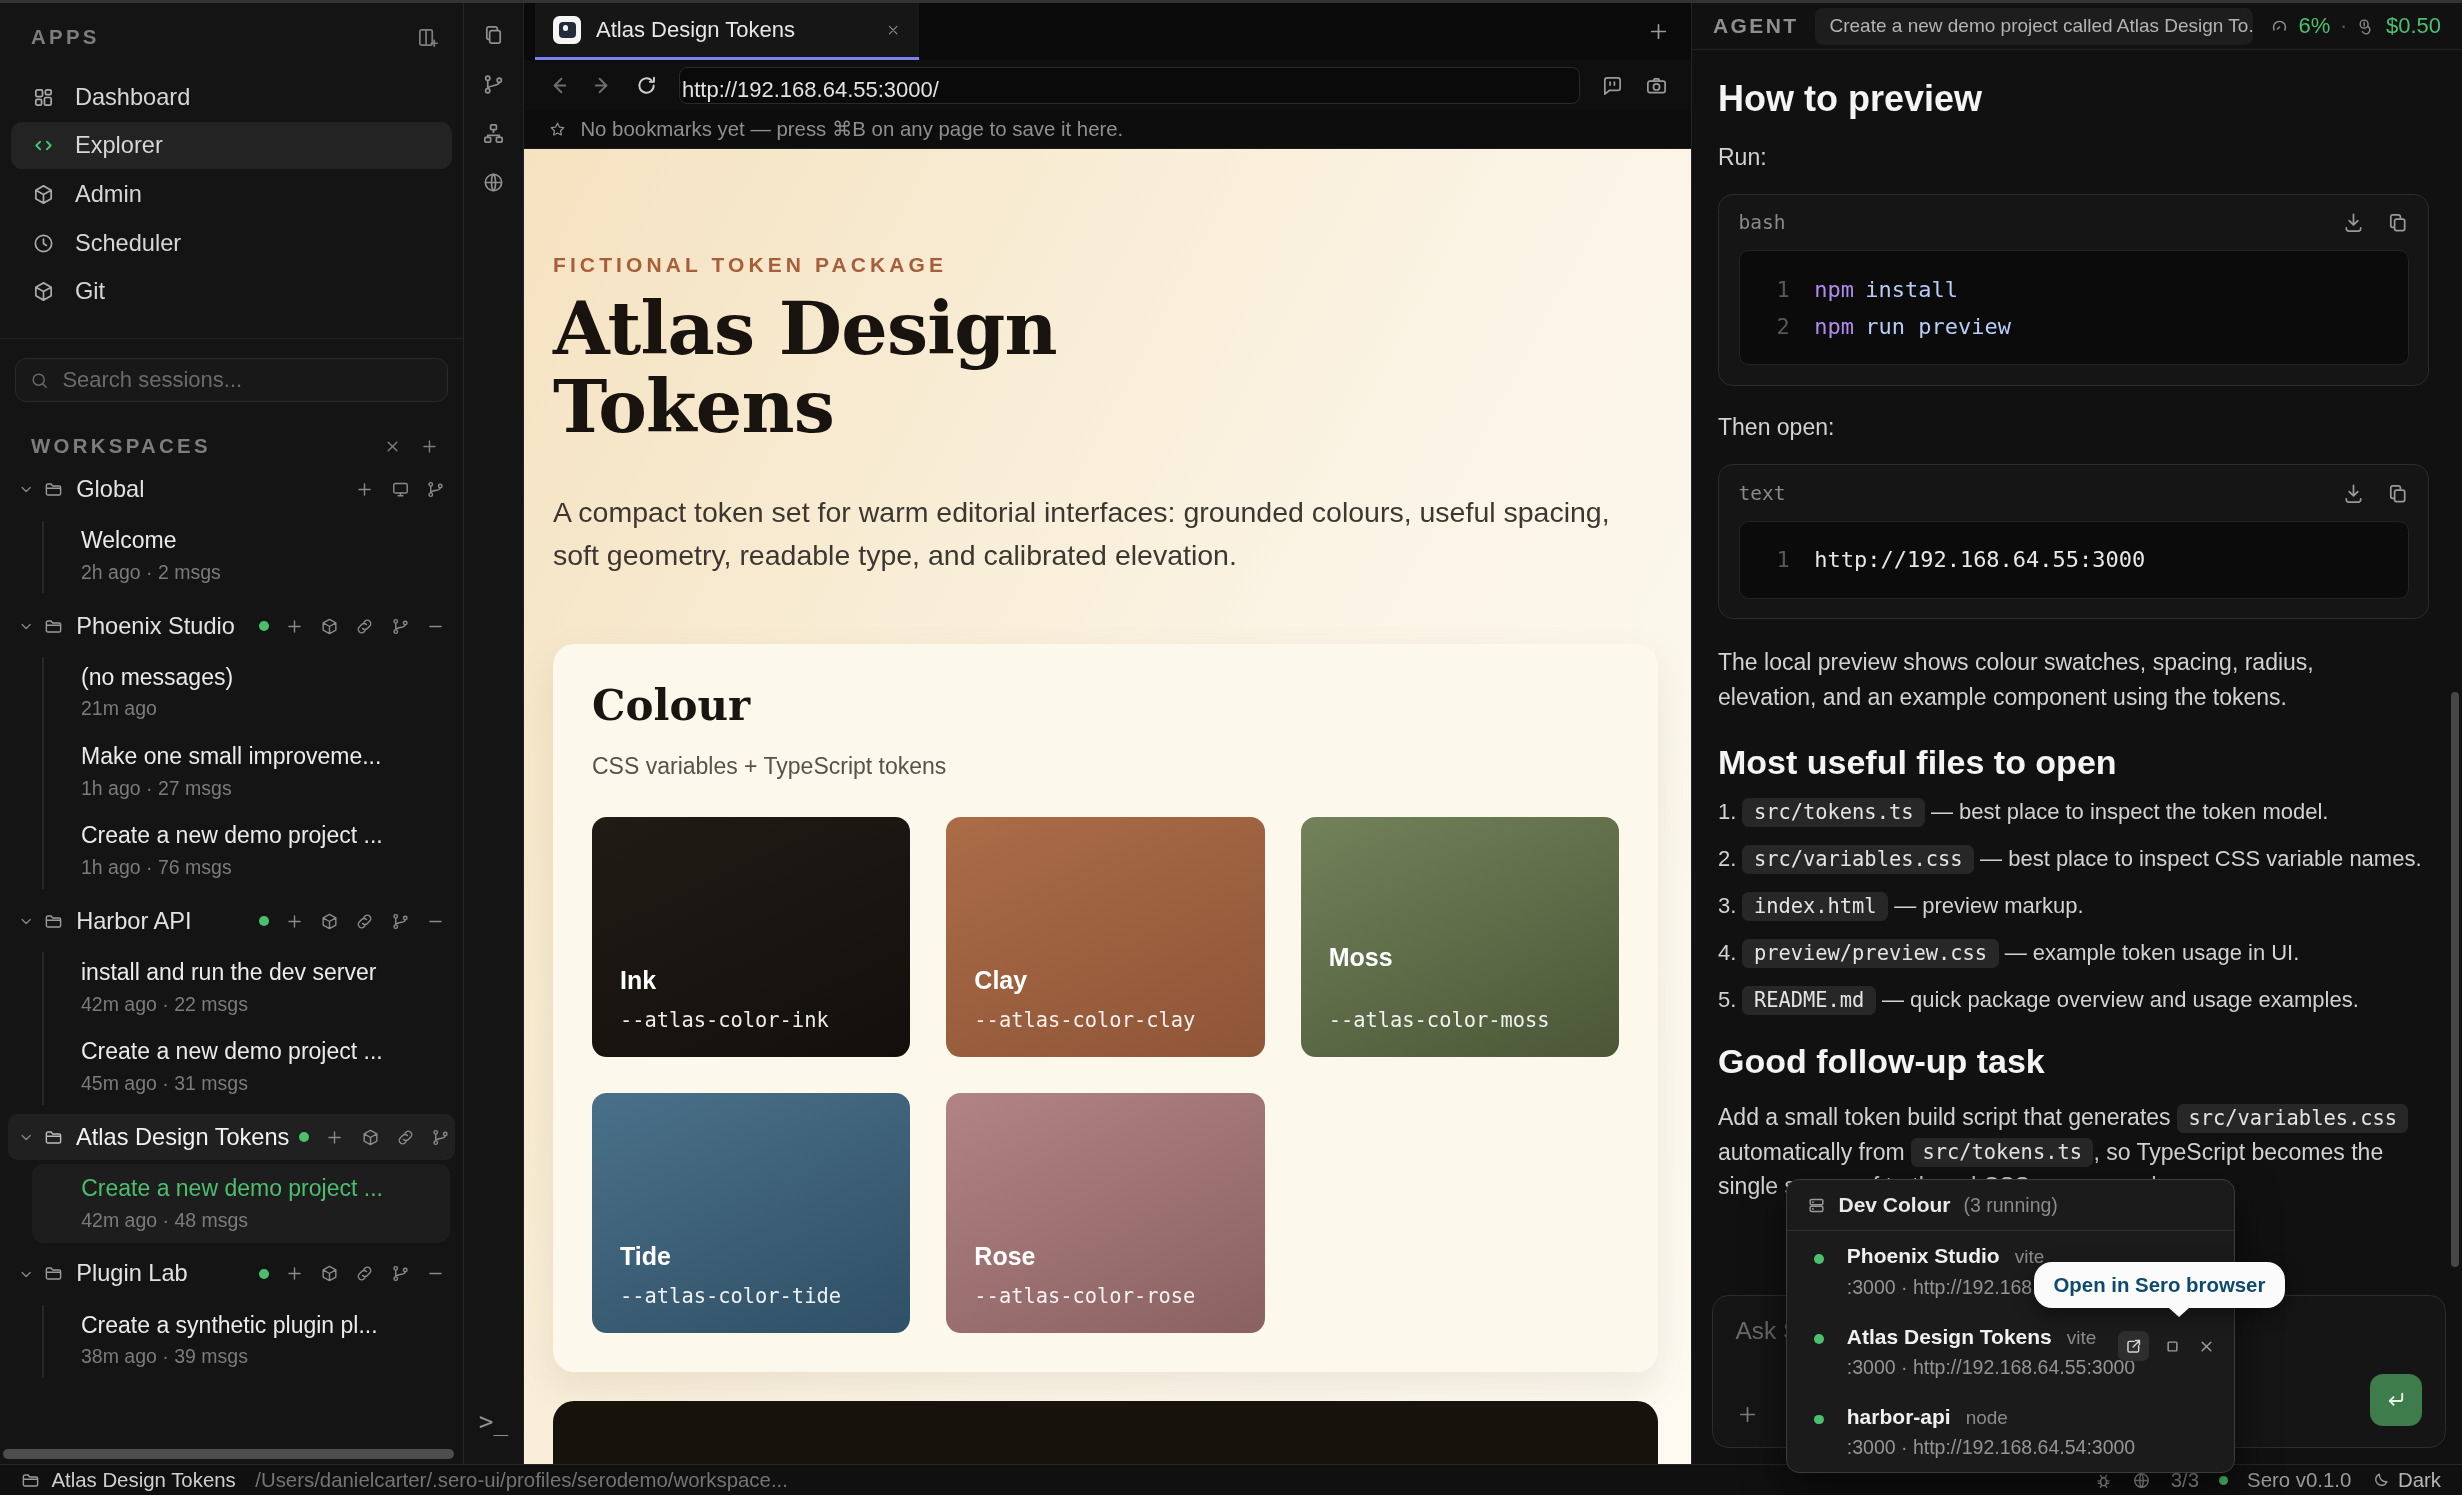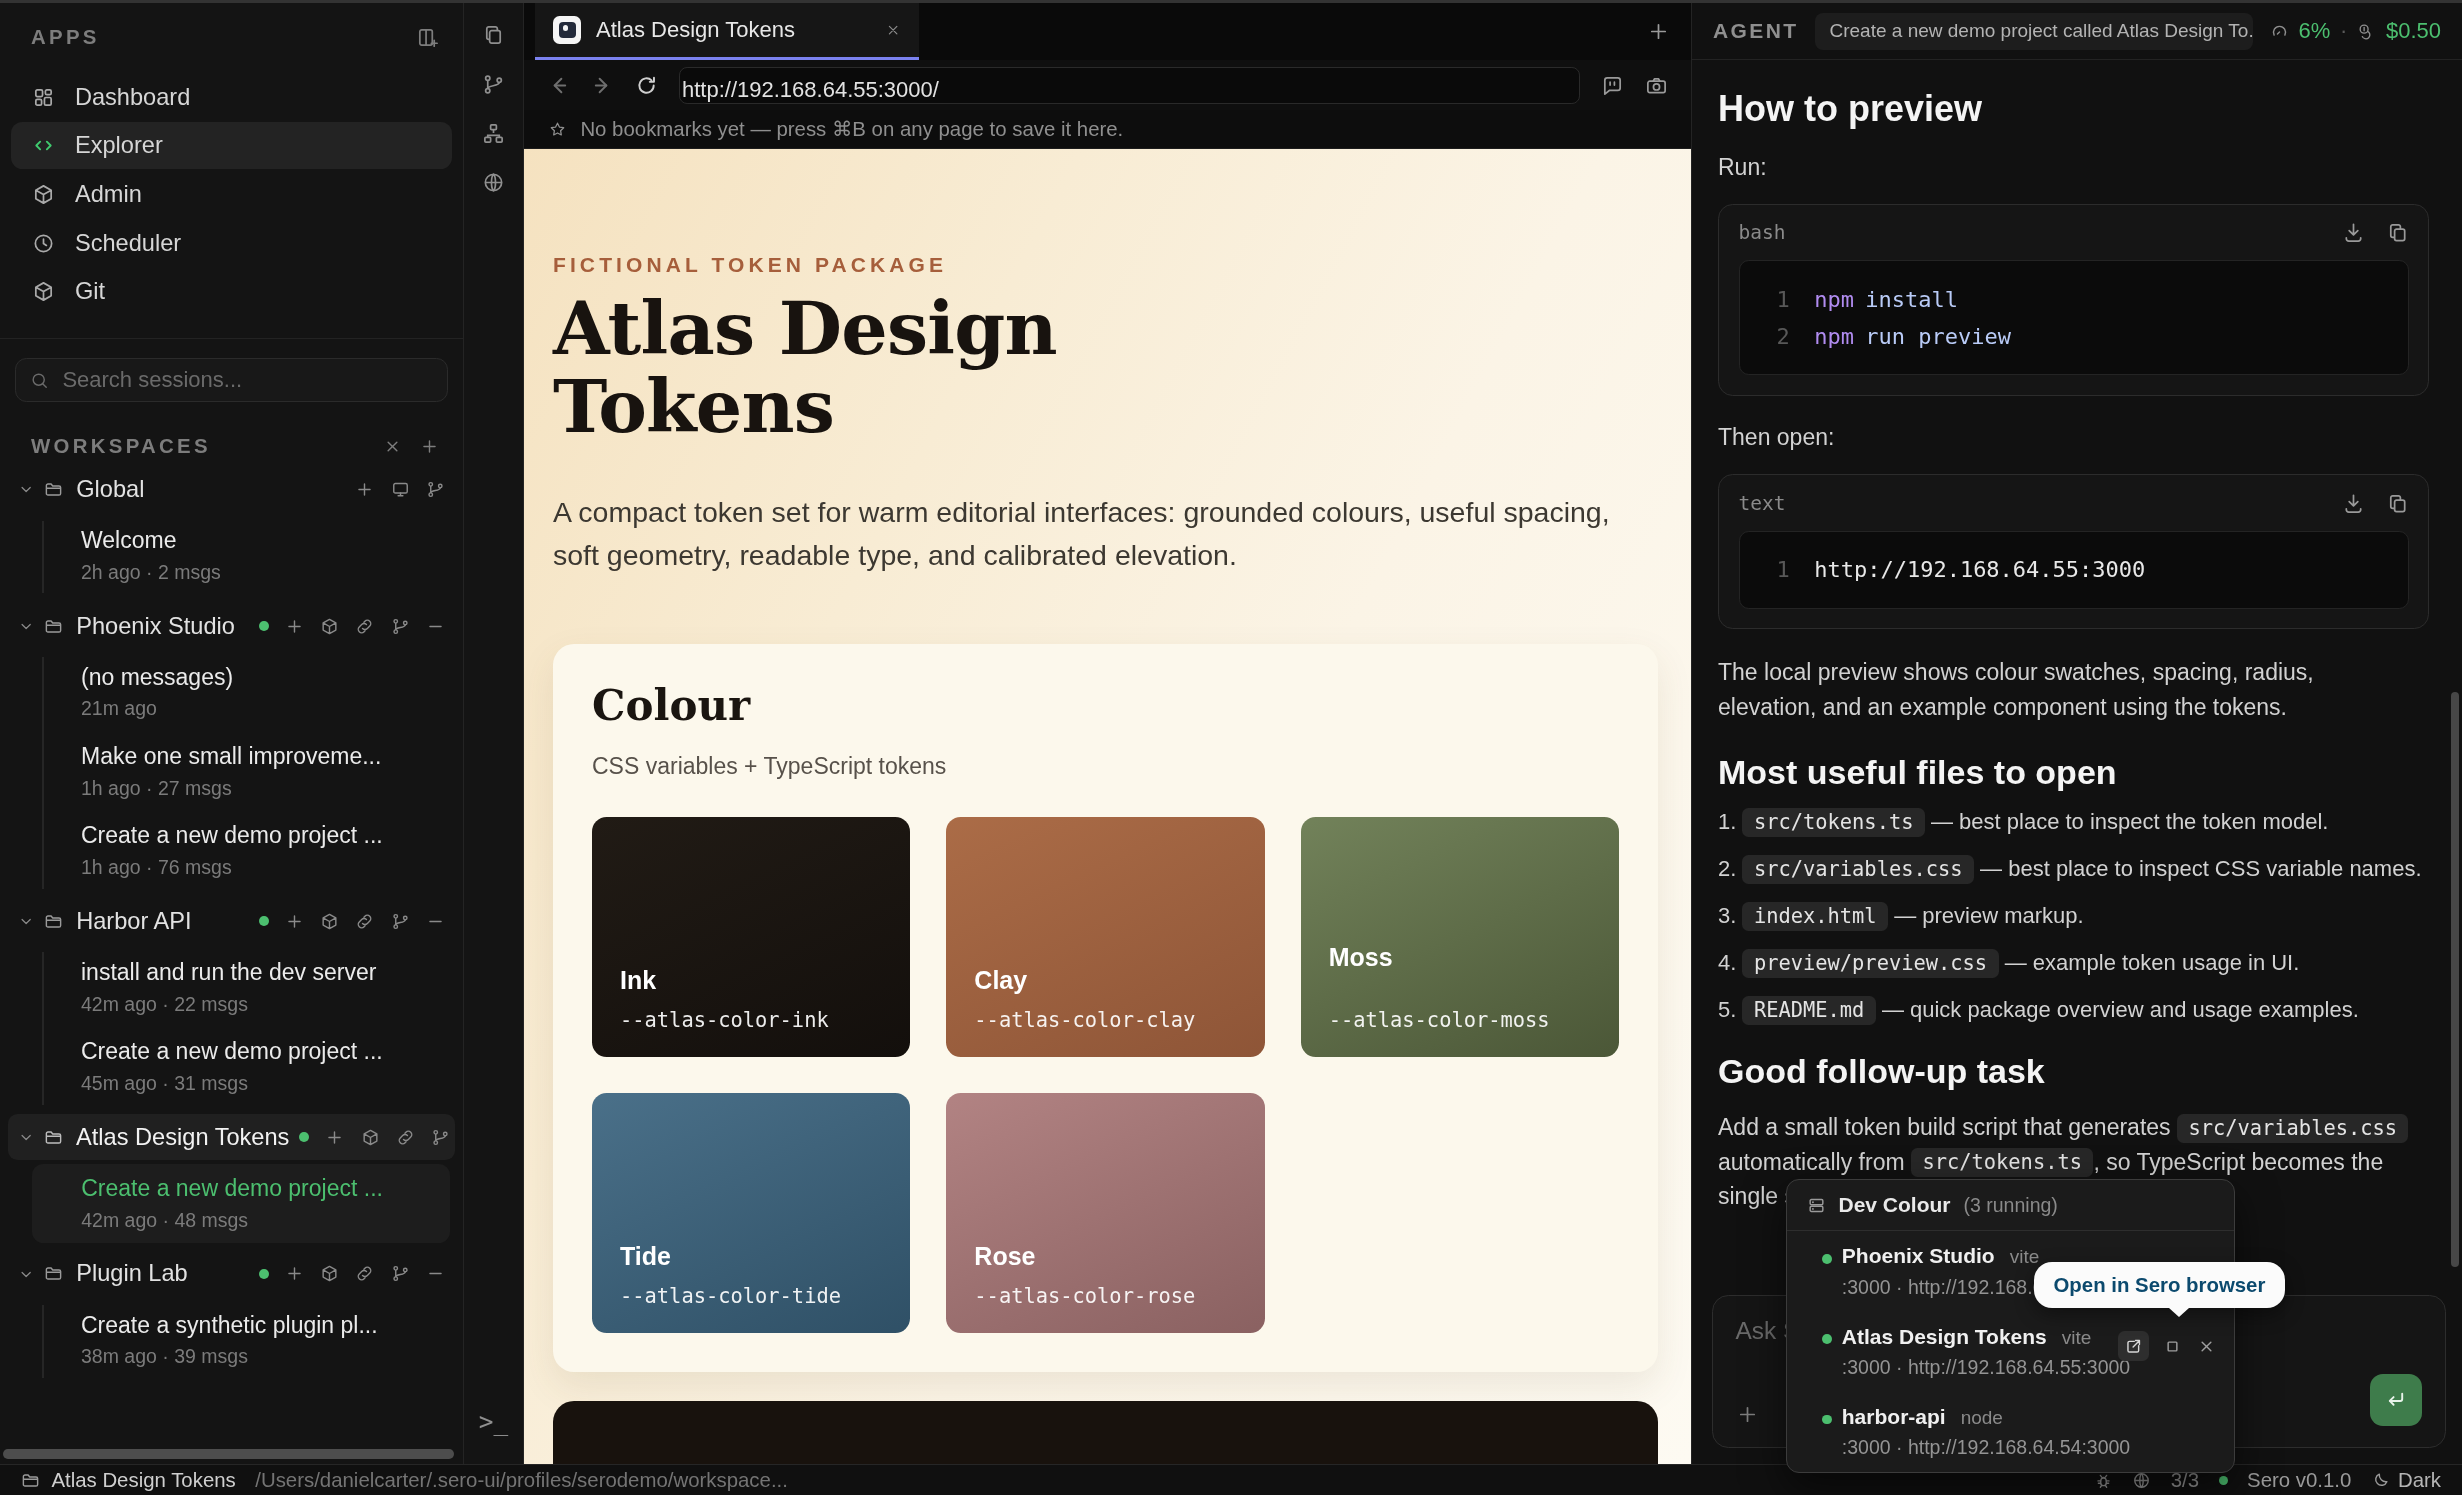--- a/index.html
+++ b/index.html
@@ -88,21 +88,21 @@
   .swatch { height:240px; border-radius:14.7px; padding:24.4px 28px; display:flex;
     flex-direction:column; justify-content:flex-end; gap:13px; }
   .swatch .sw-name { color:#fff; font-size:25px; font-weight:700; }
   .swatch .sw-var { color:rgba(255,255,255,.92); font-size:20.4px;
     font-family:"DejaVu Sans Mono", monospace; }
   .dark-section { margin-top:29px; height:261px; background:#18120d; border-radius:21px 21px 0 0; }
 
   
   .agent { width:770px; flex:none; background:#111; position:relative; display:flex;
     flex-direction:column; }
-  .agent-header { height:57px; flex:none; border-bottom:0.8px solid #232323; display:flex;
+  .agent-header { height:47px; flex:none; border-bottom:0.8px solid #232323; display:flex;
     align-items:center; gap:16.3px; padding:8px 21px; }
   .agent-label { color:#8f8f8f; font-size:21px; font-weight:700; letter-spacing:2.4px; }
   .task-pill { background:#1d1d1d; border-radius:8.1px; padding:7.3px 14.7px; color:#b3b3b3;
     font-size:19px; max-width:456px; white-space:nowrap; overflow:hidden; }
   .agent-metrics { margin-left:auto; display:flex; align-items:center; gap:9.8px;
     color:#4cbf6f; font-size:22px; }
   .agent-metrics .sep { color:#5a5a5a; }
   .agent-metrics .ic { color:#8f8f8f; }
   .agent-body { flex:1; min-height:0; overflow:hidden; padding:0 33px 0 26px; position:relative; }
   .md-h1 { margin-top:28px; color:#f4f4f4; font-size:36px; font-weight:700; }
@@ -138,21 +138,21 @@
     border-radius:4.1px; background:#474747; }
 
   
   .popup { position:absolute; left:94px; top:1176px; width:449px; background:#1b1b1b;
     border:1.6px solid #3c3c3c; border-radius:13px; z-index:50;
     box-shadow:0 16.3px 41px rgba(0,0,0,.55); }
   .popup-head { display:flex; align-items:center; gap:13px; padding:13px 19.5px;
     border-bottom:0.8px solid #2e2e2e; color:#e9e9e9; font-size:21px; font-weight:700; }
   .popup-head .cnt { color:#8a8a8a; font-weight:400; font-size:19.5px; }
   .popup-head .ic { color:#9a9a9a; }
-  .srv { display:flex; gap:10px; padding:13px 35px; position:relative; }
+  .srv { display:flex; gap:23px; padding:13px 27px; position:relative; }
   .srv .dot { margin-top:9.8px; }
   .srv-name { color:#f0f0f0; font-size:21px; font-weight:700; }
   .srv-rt { color:#8a8a8a; font-size:19px; font-weight:400; margin-left:11.4px; }
   .srv-url { color:#949494; font-size:19.5px; margin-top:7.3px; white-space:nowrap; }
   .srv-actions { position:absolute; right:18px; top:19.5px; display:flex; align-items:center;
     gap:14.7px; color:#9f9f9f; }
   .act-chip { background:#2e2e2e; border-radius:6.5px; padding:5.7px; color:#d8d8d8; display:flex; }
   .tooltip { position:absolute; left:342px; top:1259px; background:#fbfbfb; color:#0c4a6e;
     font-size:20.4px; font-weight:600; padding:11.4px 19.5px; border-radius:18px; z-index:60;
     white-space:nowrap; box-shadow:0 6.5px 19.5px rgba(0,0,0,.4); }

